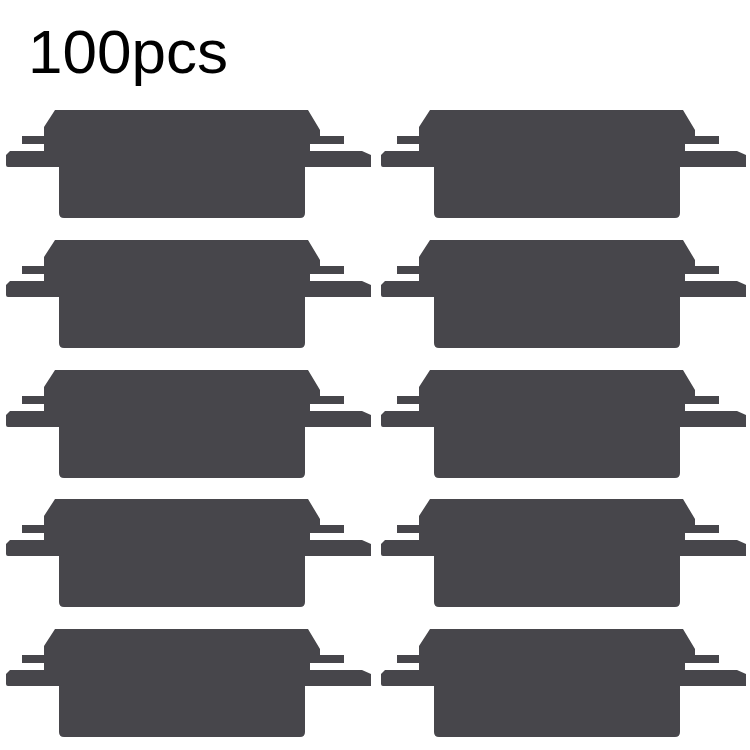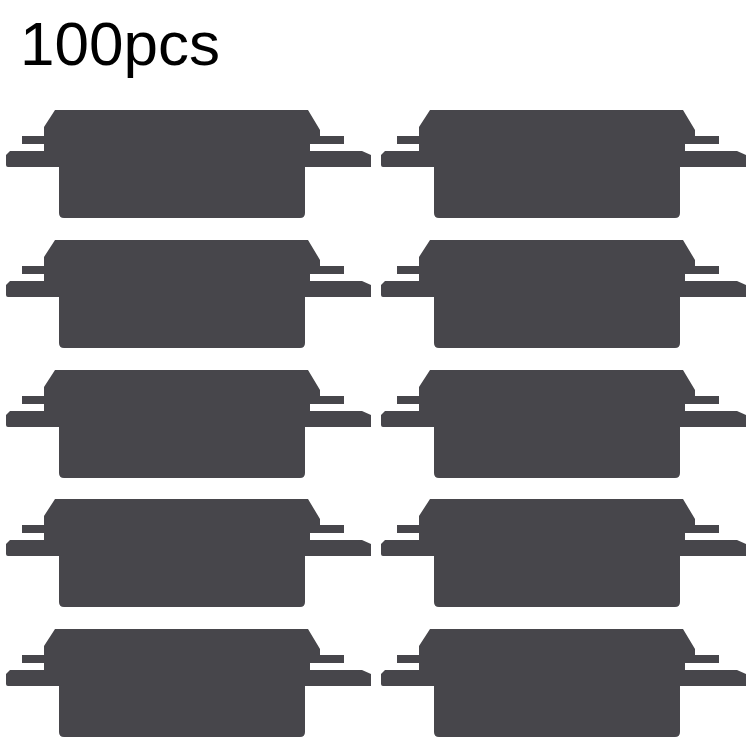--- a/index.html
+++ b/index.html
@@ -15,21 +15,21 @@
     }
     .qty-label {
       position: absolute;
       left: 20px;
       top: 8px;
       font-family: "Liberation Sans", sans-serif;
       font-size: 62px;
       line-height: 72px;
       color: #000000;
       letter-spacing: 0px;
-      margin: 0;
+      margin: 8px;
       font-weight: normal;
     }
     .grid {
       position: absolute;
       left: 0;
       top: 0;
       width: 750px;
       height: 750px;
     }
     .sticker {

